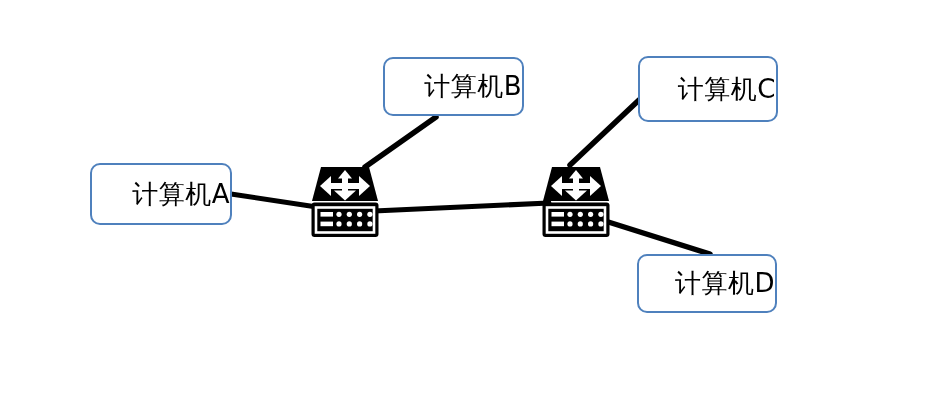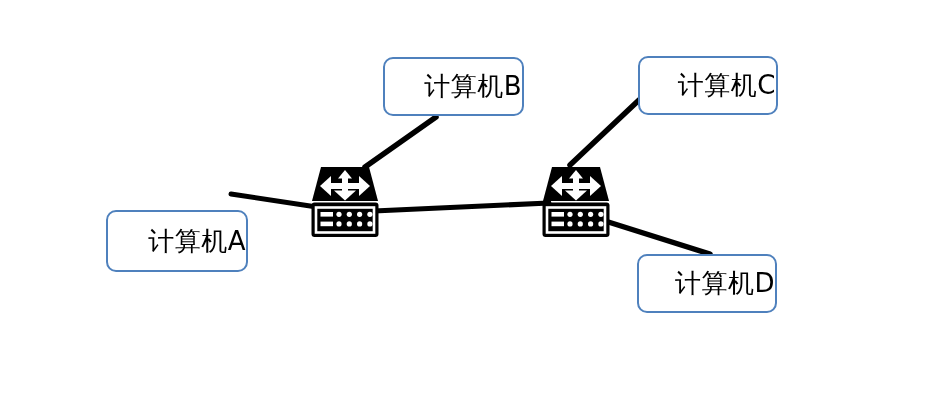--- a/index.html
+++ b/index.html
@@ -45,29 +45,29 @@
 <div id="canvas">
 
   <svg id="edges" viewBox="0 0 935 415">
     <line x1="231" y1="194" x2="330" y2="209" stroke="var(--edge, #000000)" stroke-width="5" stroke-linecap="round"></line>
     <line x1="436" y1="117" x2="365" y2="167" stroke="var(--edge, #000000)" stroke-width="5.5" stroke-linecap="round"></line>
     <line x1="374" y1="211" x2="549" y2="203" stroke="var(--edge, #000000)" stroke-width="5" stroke-linecap="round"></line>
     <line x1="639" y1="100" x2="570" y2="165" stroke="var(--edge, #000000)" stroke-width="5.5" stroke-linecap="round"></line>
     <line x1="602" y1="220" x2="710" y2="254" stroke="var(--edge, #000000)" stroke-width="5.5" stroke-linecap="round"></line>
   </svg>
 
-  <div class="node" style="left:106px; top:163px; width:142px; height:62px;margin-top:47px;">
+  <div class="node" style="left:90px; top:163px; width:142px; height:62px;">
     <span class="node-label">计算机A</span>
   </div>
 
   <div class="node" style="left:383px; top:57px; width:141px; height:59px;">
     <span class="node-label">计算机B</span>
   </div>
 
-  <div class="node" style="left:638px; top:56px; width:140px; height:59px;">
+  <div class="node" style="left:638px; top:56px; width:140px; height:66px;">
     <span class="node-label">计算机C</span>
   </div>
 
   <div class="node" style="left:637px; top:254px; width:140px; height:59px;padding-left:34px;">
     <span class="node-label">计算机D</span>
   </div>
 
   <div class="switch" style="left:311px; top:167px;">
     <svg viewBox="0 0 68 70">
       <polygon points="10,0 58,0 67,34 1,34" fill="var(--device-fill, #000000)"></polygon>

